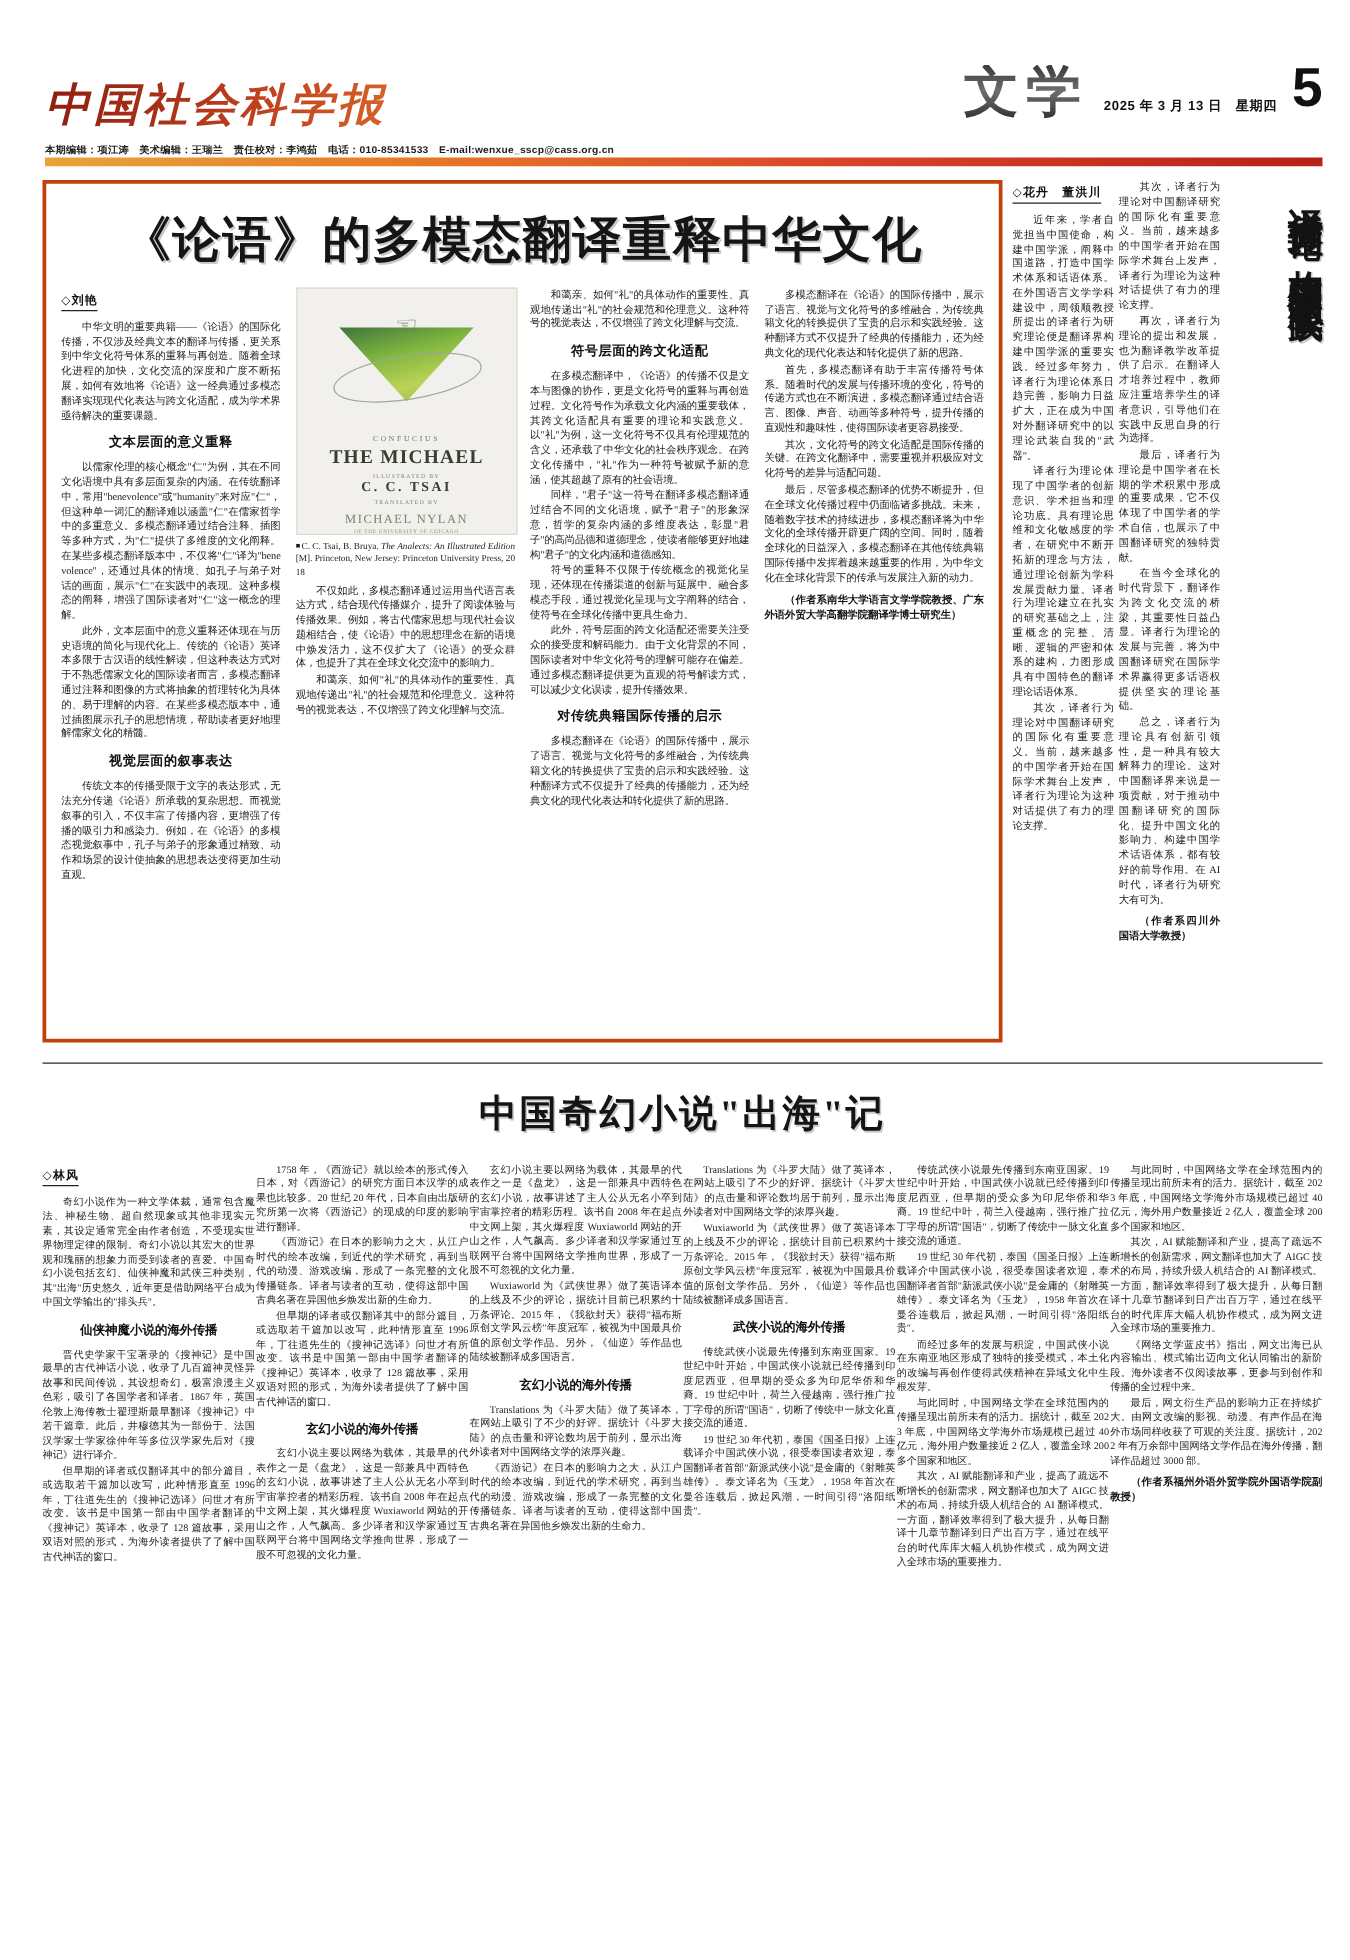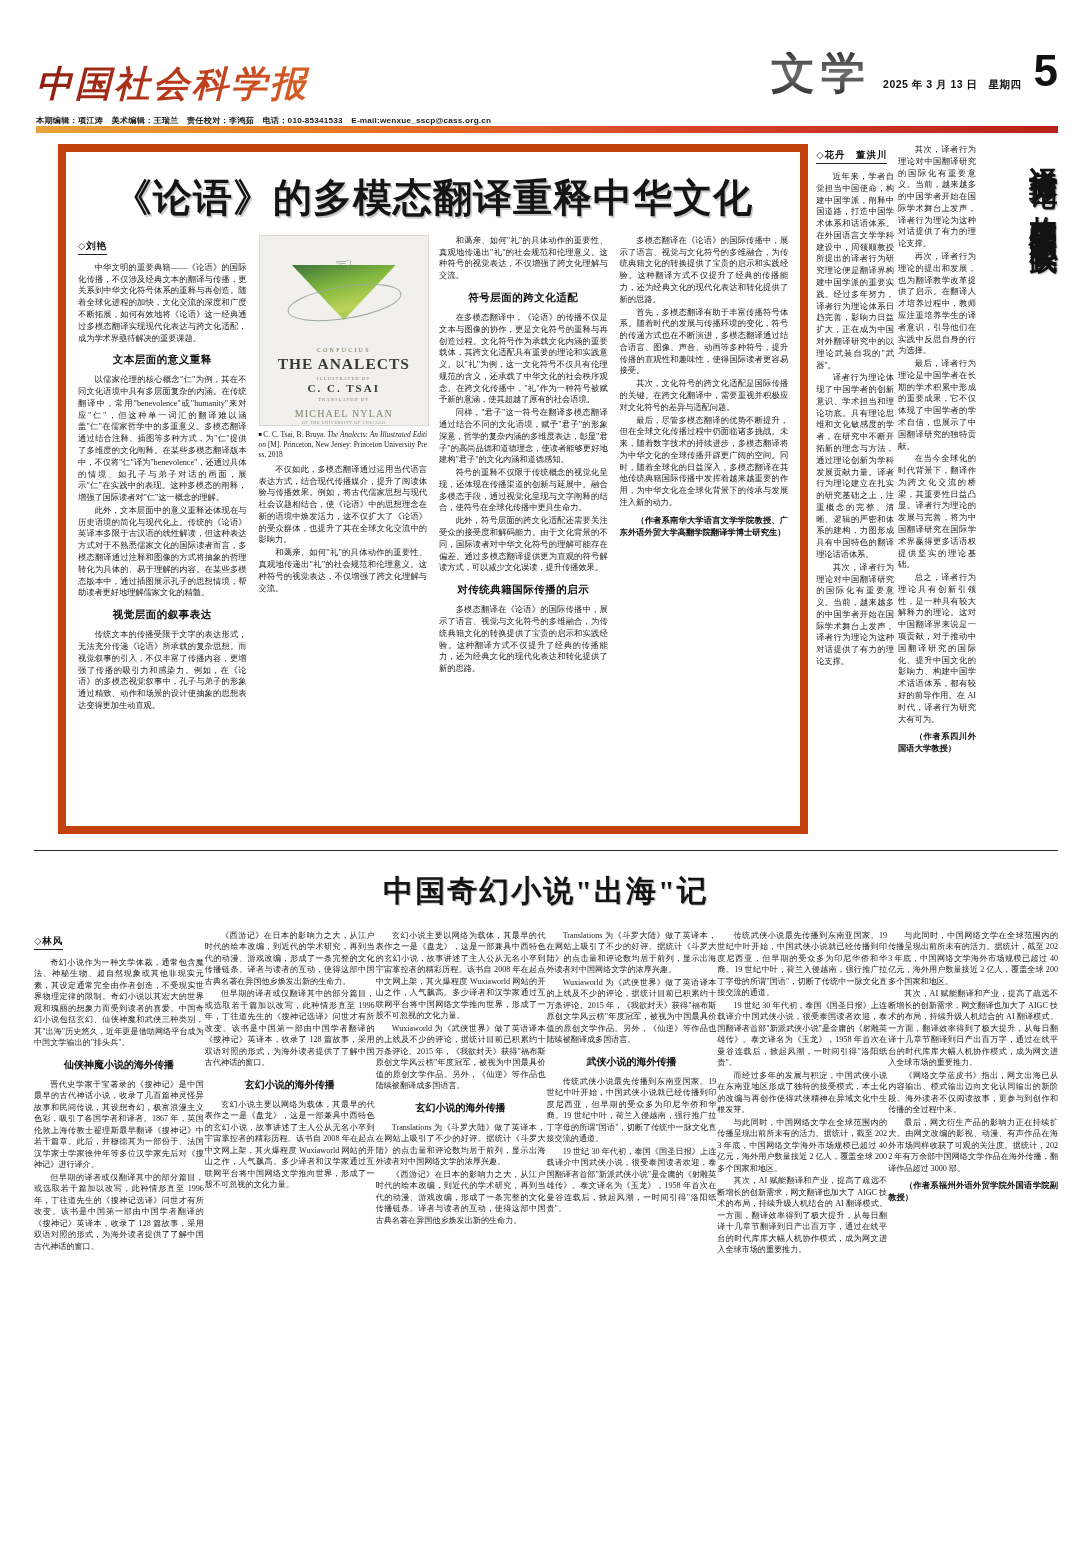--- a/index.html
+++ b/index.html
@@ -103,26 +103,25 @@
     padding: 0 22px 0 34px;
   }
 
   
   .top-block {
     display: flex;
     align-items: stretch;
     margin-top: 12px;
   }
   .highlight-frame {
-    border: 8px solid #c2410c;
+    border: 3px solid #c2410c;
     width: 774px;
     box-sizing: border-box;
     padding: 10px 12px 8px 12px;
     position: relative;
-    margin-left: 24px;
   }
   .headline-main {
     text-align: center;
     font-size: 39px;
     font-weight: bold;
     letter-spacing: 1px;
     line-height: 1.15;
     margin: 14px 0 14px 0;
     color: #151515;
     font-family: "Liberation Serif", "DejaVu Serif", serif;
@@ -386,21 +385,21 @@
         <div class="col">
           <div class="figure">
             <div class="book-cover">
               <div class="cover-art">
                 <div class="cover-tri"></div>
                 <div class="cover-figure-glyph">☜</div>
                 <div class="cover-ring"></div>
               </div>
               <div class="cover-text">
                 <div class="cov-confucius">CONFUCIUS</div>
-                <div class="cov-title">THE ANALECTS</div>
+                <div class="cov-title">THE MICHAEL</div>
                 <div class="cov-small">ILLUSTRATED BY</div>
                 <div class="cov-author">C. C. TSAI</div>
                 <div class="cov-small">TRANSLATED BY</div>
                 <div class="cov-trans">MICHAEL NYLAN</div>
                 <div class="cov-trans-sub">OF THE UNIVERSITY OF CHICAGO</div>
               </div>
             </div>
             <div class="fig-caption">
               <span class="sq">■</span><span>C. C. Tsai, B. Bruya. </span><i>The Analects: An Illustrated Edition</i><span> [M]. Princeton, New Jersey: Princeton University Press, 2018</span>
             </div>
@@ -461,20 +460,21 @@
 
     <div class="col">
       <div class="byline">◇林风</div>
       <p class="para-sm">奇幻小说作为一种文学体裁，通常包含魔法、神秘生物、超自然现象或其他非现实元素，其设定通常完全由作者创造，不受现实世界物理定律的限制。奇幻小说以其宏大的世界观和瑰丽的想象力而受到读者的喜爱。中国奇幻小说包括玄幻、仙侠神魔和武侠三种类别，其"出海"历史悠久，近年更是借助网络平台成为中国文学输出的"排头兵"。</p>
       <div class="subhead-sm">仙侠神魔小说的海外传播</div>
       <p class="para-sm">晋代史学家干宝著录的《搜神记》是中国最早的古代神话小说，收录了几百篇神灵怪异故事和民间传说，其设想奇幻，极富浪漫主义色彩，吸引了各国学者和译者。1867 年，英国伦敦上海传教士翟理斯最早翻译《搜神记》中若干篇章。此后，井穆德其为一部份于、法国汉学家士学家徐仲年等多位汉学家先后对《搜神记》进行译介。</p>
       <p class="para-sm">但早期的译者或仅翻译其中的部分篇目，或选取若干篇加以改写，此种情形直至 1996 年，丁往道先生的《搜神记选译》问世才有所改变。该书是中国第一部由中国学者翻译的《搜神记》英译本，收录了 128 篇故事，采用双语对照的形式，为海外读者提供了了解中国古代神话的窗口。</p>
     </div>
 
     <div class="col">
+      <p class="para-sm">1758 年，《西游记》就以绘本的形式传入日本，对《西游记》的研究方面日本汉学的成果也比较多。20 世纪 20 年代，日本自由出版研究所第一次将《西游记》的现成的印度的影响进行翻译。</p>
       <p class="para-sm">《西游记》在日本的影响力之大，从江户时代的绘本改编，到近代的学术研究，再到当代的动漫、游戏改编，形成了一条完整的文化传播链条。译者与读者的互动，使得这部中国古典名著在异国他乡焕发出新的生命力。</p>
       <p class="para-sm">但早期的译者或仅翻译其中的部分篇目，或选取若干篇加以改写，此种情形直至 1996 年，丁往道先生的《搜神记选译》问世才有所改变。该书是中国第一部由中国学者翻译的《搜神记》英译本，收录了 128 篇故事，采用双语对照的形式，为海外读者提供了了解中国古代神话的窗口。</p>
       <div class="subhead-sm">玄幻小说的海外传播</div>
       <p class="para-sm">玄幻小说主要以网络为载体，其最早的代表作之一是《盘龙》，这是一部兼具中西特色的玄幻小说，故事讲述了主人公从无名小卒到宇宙掌控者的精彩历程。该书自 2008 年在起点中文网上架，其火爆程度 Wuxiaworld 网站的开山之作，人气飙高。多少译者和汉学家通过互联网平台将中国网络文学推向世界，形成了一股不可忽视的文化力量。</p>
     </div>
 
     <div class="col">
       <p class="para-sm">玄幻小说主要以网络为载体，其最早的代表作之一是《盘龙》，这是一部兼具中西特色的玄幻小说，故事讲述了主人公从无名小卒到宇宙掌控者的精彩历程。该书自 2008 年在起点中文网上架，其火爆程度 Wuxiaworld 网站的开山之作，人气飙高。多少译者和汉学家通过互联网平台将中国网络文学推向世界，形成了一股不可忽视的文化力量。</p>
       <p class="para-sm">Wuxiaworld 为《武侠世界》做了英语译本的上线及不少的评论，据统计目前已积累约十万条评论。2015 年，《我欲封天》获得"福布斯原创文学风云榜"年度冠军，被视为中国最具价值的原创文学作品。另外，《仙逆》等作品也陆续被翻译成多国语言。</p>
       <div class="subhead-sm">玄幻小说的海外传播</div>

